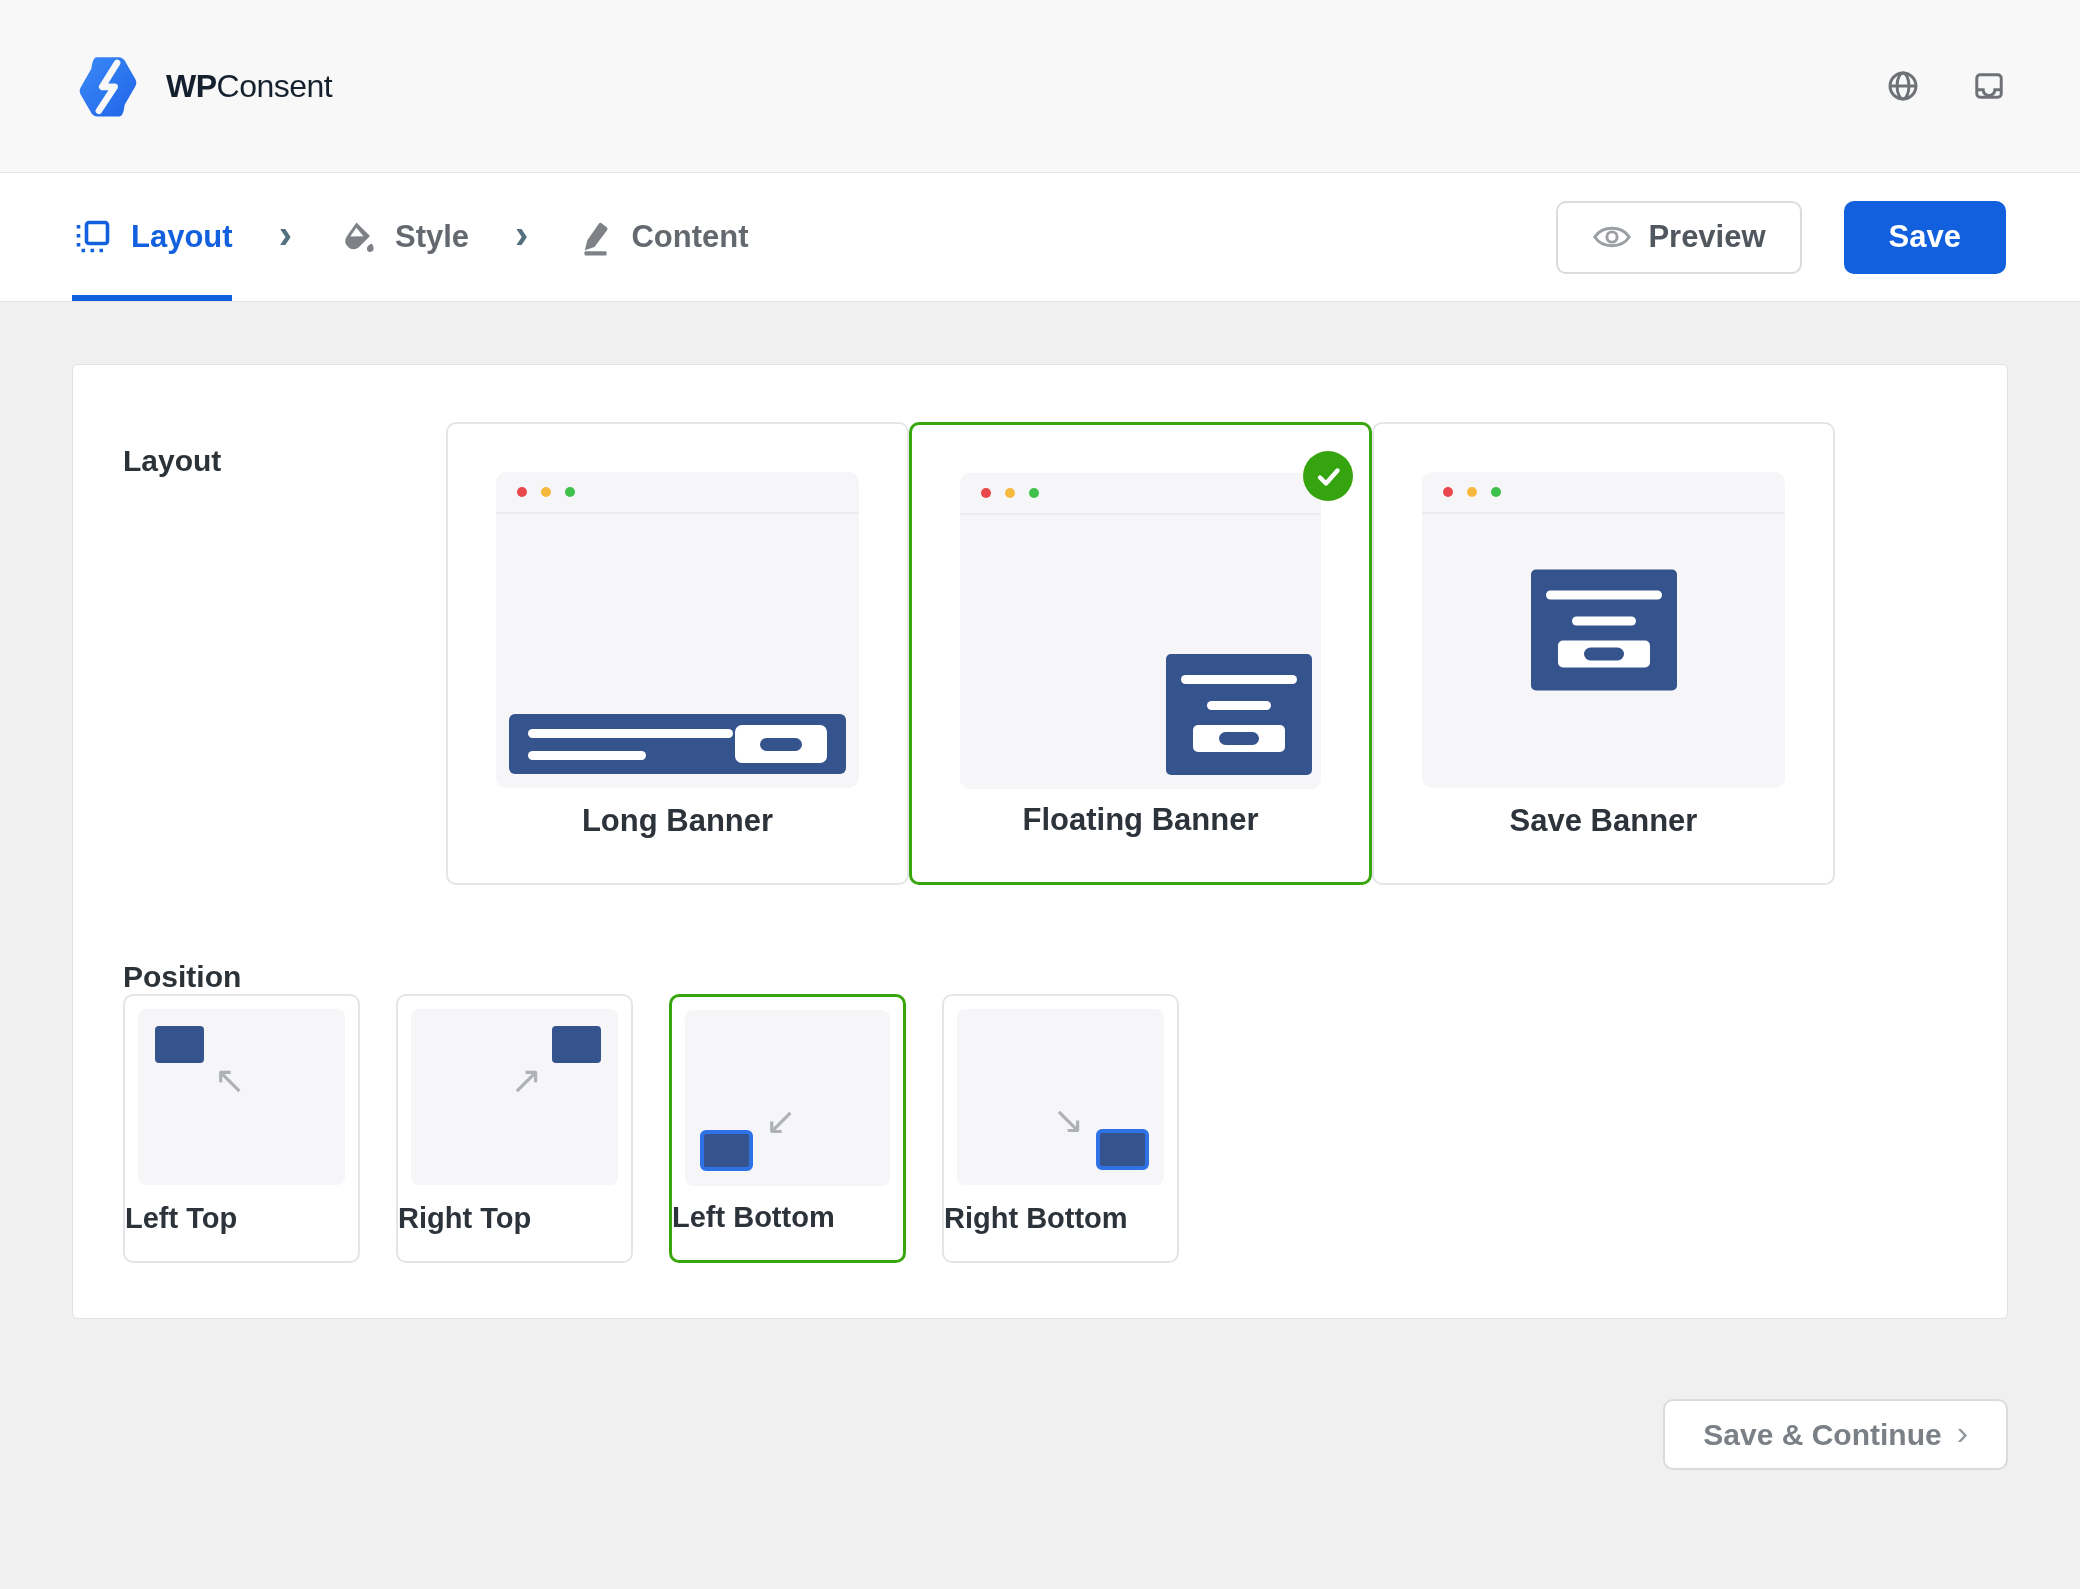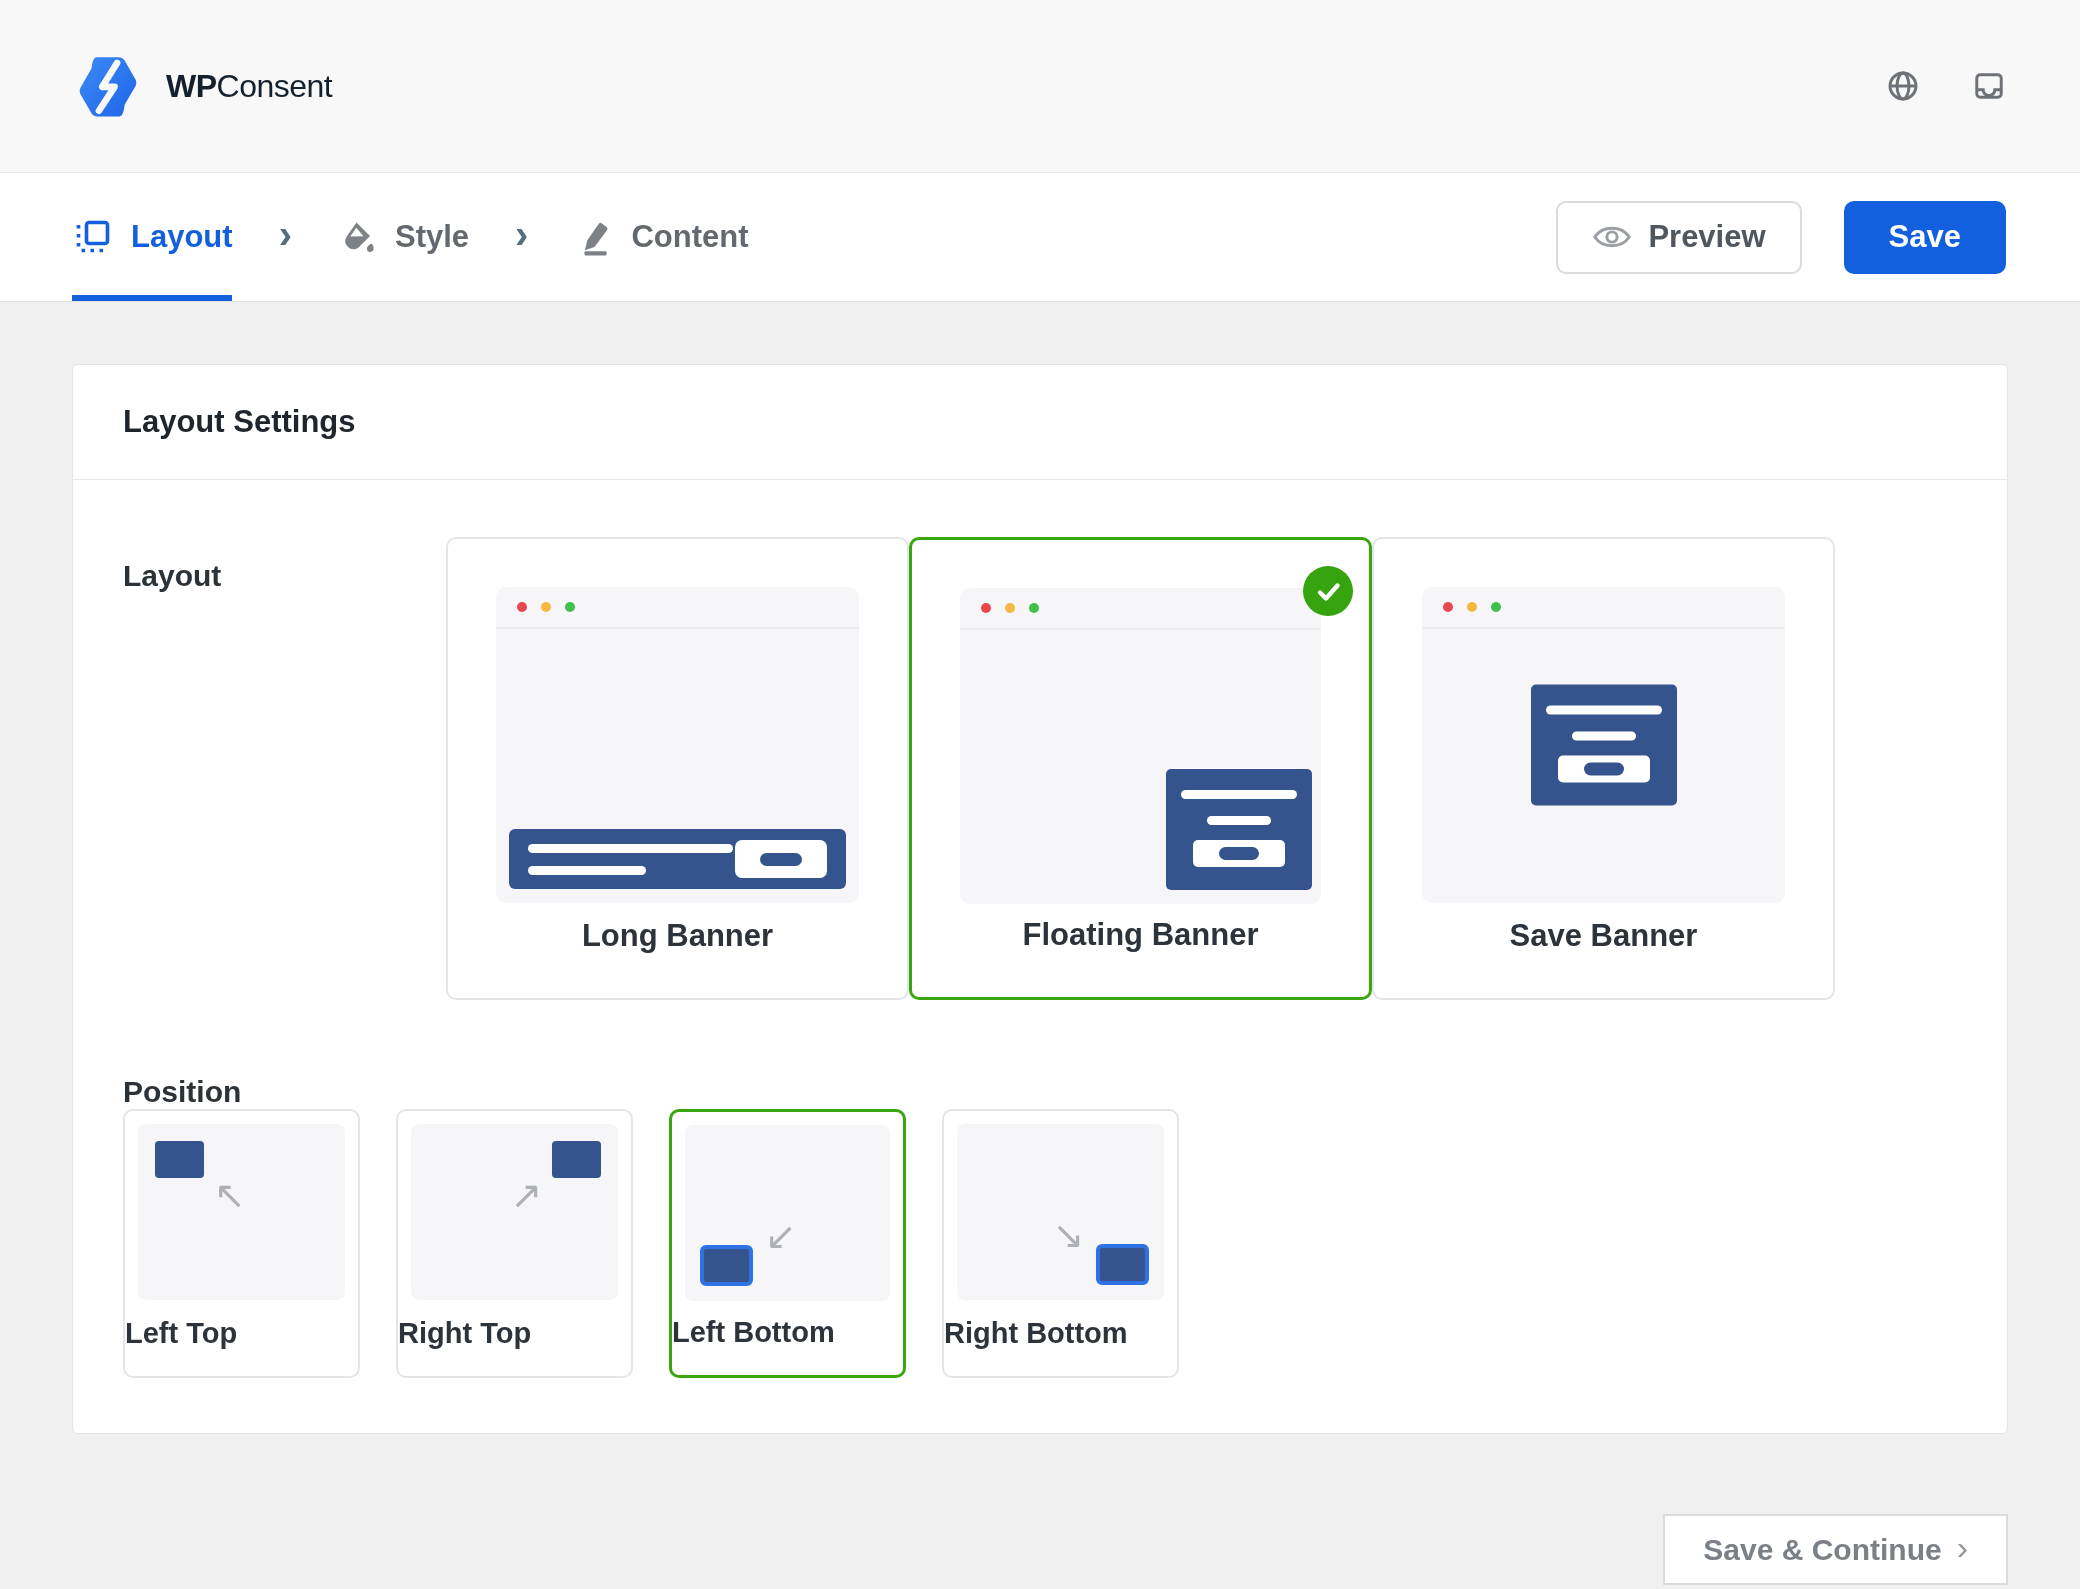--- a/index.html
+++ b/index.html
@@ -138,21 +138,21 @@
   .pos-lb .pos-arrow { left:80px; top:92px; }
   .pos-rb .pos-arrow { right:80px; top:92px; }
   .pos-label {
     position:absolute; bottom:26px; left:0; width:100%; text-align:left;
     font-size:29px; font-weight:700; color:#2d333a;
   }
 
   
   .footer-bar { display:flex; justify-content:flex-end; margin-top:80px; }
   .btn-save-continue {
-    height:71px; padding:0 38px; background:#fff; border:2px solid #d9dbde; border-radius:0;
+    height:71px; padding:0 38px; background:#fff; border:2px solid #d9dbde; border-radius:10px;
     display:flex; align-items:center; gap:15px; cursor:pointer;
     font-size:30px; font-weight:700; color:#7b8087;
     font-family:"Liberation Sans","DejaVu Sans",sans-serif;
   }
   .btn-save-continue .chev { font-size:34px; font-weight:400; color:#93979c; padding-bottom:4px; }
 
   svg { display:block; }
 </style>
 </head>
 <body>
@@ -217,23 +217,20 @@
         <circle cx="18" cy="13" r="4.6"></circle>
       </svg>
       <span>Preview</span>
     </button>
     <button class="btn-save">Save</button>
   </div>
 </nav>
 
 <main class="main">
   <section class="panel">
-    <div class="panel-header">
-      <h2 class="panel-title">Layout Settings</h2>
-    </div>
     <div class="panel-body">
 
       <div class="field-row">
         <div class="field-label">Layout</div>
         <div class="layout-options">
 
           <div class="layout-card">
             <div class="mockup">
               <div class="mock-head">
                 <span class="dot r"></span>

